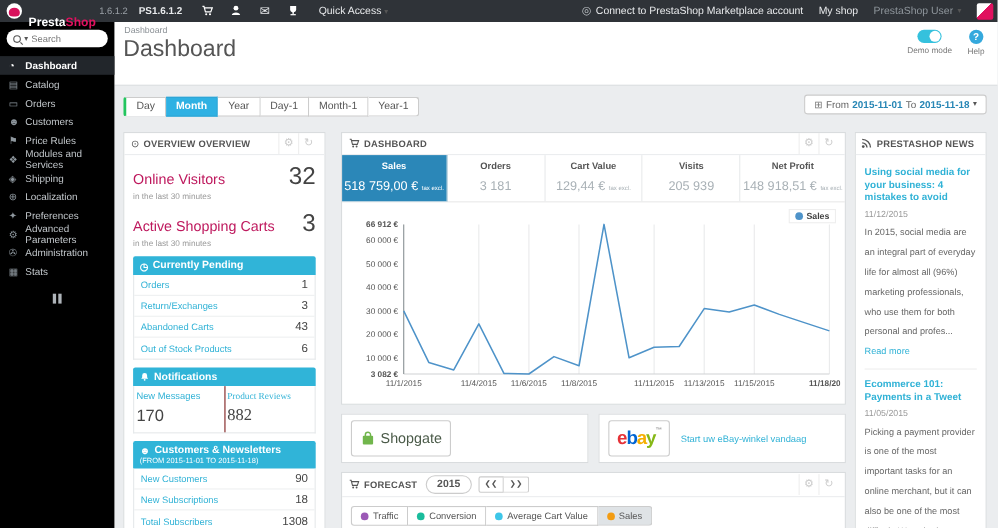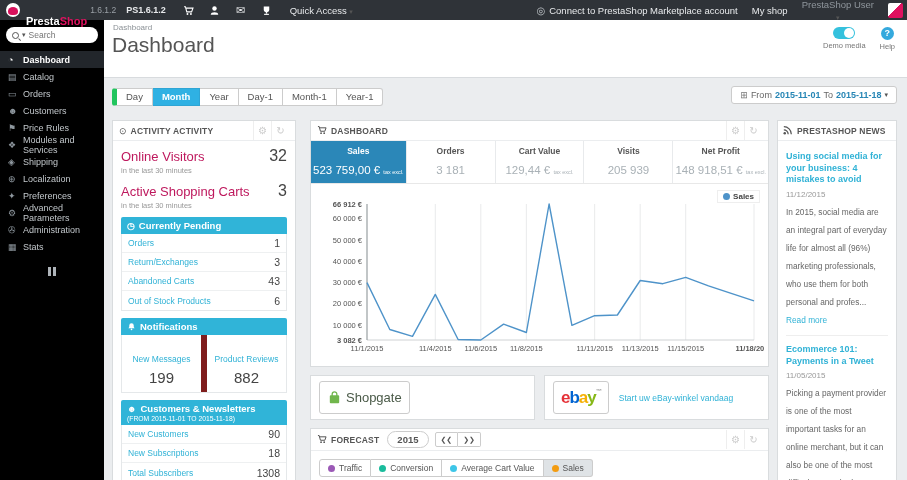--- a/index.html
+++ b/index.html
@@ -15,21 +15,21 @@
   .brand .pink { color:#e0115f; }
   .ver { color:#9aa0a6; font-size:8.5px; margin-left:3px; }
   .shopver { color:#e8eaec; font-weight:bold; font-size:9px; margin-left:10px; }
   .tb-ic { width:26px; text-align:center; color:#e8eaec; cursor:pointer; }
   .tb-ic svg { width:11px; height:11px; vertical-align:middle; }
   .tb-env { font-size:11px; }
   .quick { margin-left:10px; color:#e8eaec; font-size:9.5px; cursor:pointer; }
   .tb-right { margin-left:auto; display:flex; align-items:center; gap:14px; padding-right:4px; }
   .tb-link { color:#e8eaec; font-size:9.5px; cursor:pointer; display:flex; align-items:center; gap:4px; }
   .mk-ic { color:#c3c8cc; font-size:10px; }
-  .tb-user { color:#8f969c;flex-direction:column; }
+  .tb-user { color:#8f969c; }
   .avatar { width:15px; height:15px; border-radius:2px; background:linear-gradient(135deg,#fff 45%,#e0115f 45%); flex:none; }
 
   
   .sidebar { position:absolute; left:0; top:20px; width:104px; height:460px; background:#000000; z-index:40; }
   .search-wrap { margin:7px 6px 8px 6px; background:#fff; border-radius:10px; height:16px; display:flex; align-items:center; padding:0 6px; gap:3px; }
   .mag { width:7px; height:7px; border:1.4px solid #555; border-radius:50%; position:relative; flex:none; }
   .mag::after { content:""; position:absolute; left:5px; top:6px; width:3px; height:1.4px; background:#555; transform:rotate(45deg); }
   .search-caret { font-size:7px; color:#555; }
   .search-wrap input { border:none; outline:none; width:52px; font-size:8.5px; color:#555; background:transparent; }
   .menu-item { display:flex; align-items:center; height:17px; padding-left:8px; color:#c2c7cb; font-size:9px; cursor:pointer; }
@@ -47,21 +47,21 @@
   .hr-item { display:flex; flex-direction:column; align-items:center; gap:2px; cursor:pointer; }
   .toggle { width:22px; height:12px; border-radius:7px; background:#35c1dd; position:relative; }
   .toggle::after { content:""; position:absolute; right:1px; top:1px; width:10px; height:10px; border-radius:50%; background:#fff; }
   .help-circle { width:13px; height:13px; border-radius:50%; background:#35a9dd; color:#fff; font-size:9px; font-weight:bold; text-align:center; line-height:13px; }
   .hr-lbl { font-size:7.5px; color:#777; }
 
   
   .toolbar { position:absolute; left:112px; top:86px; width:785px; height:18px; }
   .btn-group { display:inline-flex; }
   .rbtn { height:18px; padding:0 9px; font-size:9.5px; color:#555; background:#fff; border:1px solid #ccc; border-left:none; line-height:16px; cursor:pointer; }
-  .rbtn:first-child { border-left:5px solid #22c55e; border-radius:3px 0 0 3px; }
+  .rbtn:first-child { border-left:3px solid #22c55e; border-radius:3px 0 0 3px; }
   .rbtn:last-child { border-radius:0 3px 3px 0; }
   .rbtn.active { background:#2fb1e3; border-color:#2fa5d4; color:#fff; font-weight:bold; }
   .datebtn { position:absolute; right:0; top:0; height:18px; background:#fff; border:1px solid #ccc; border-radius:3px; font-size:9px; color:#666; padding:0 8px; line-height:16px; cursor:pointer; display:flex; align-items:center; gap:3px; }
   .datebtn b { color:#2786b5; }
   .cal-ic { font-size:9px; color:#777; }
   .caret { font-size:7px; color:#555; }
 
   
   .col-left   { position:absolute; left:112px; top:120px; width:184px; }
   .col-center { position:absolute; left:310px; top:120px; width:459px; }
@@ -71,35 +71,35 @@
   .phead .pt { font-size:8.5px; font-weight:bold; color:#555; letter-spacing:.2px; margin-left:4px; }
   .phead-ic { color:#555; font-size:9px; }
   .phead-ic svg { width:10px; height:10px; }
   .ptools { margin-left:auto; display:flex; }
   .ptool { width:18px; text-align:center; color:#ccc; font-size:10px; border-left:1px solid #eee; cursor:pointer; line-height:19px; }
 
   
   .act-body { padding:6px 8px; }
   .biglink-row { display:flex; align-items:baseline; justify-content:space-between; }
   .biglink { color:#be185d; font-size:13px; font-weight:400; }
-  .bigval { color:#444; font-size:16px; font-weight:300; }
+  .bigval { color:#444; font-size:22px; font-weight:300; }
   .sub { font-size:7.5px; color:#999; margin:1px 0 7px 0; }
   .bluebar { background:#30b4d8; color:#fff; border-radius:2px 2px 0 0; padding:3px 6px; margin-top:7px; }
   .bluebar .bb-title { font-size:9.5px; font-weight:bold; display:flex; align-items:center; gap:4px; }
   .bluebar .bb-sub { font-size:6.8px; margin-top:1px; }
   .bb-ic { font-size:9px; }
   .bb-ic svg { width:9px; height:9px; display:block; }
   .tbl { border:1px solid #e5e8ea; border-top:none; }
   .trow { display:flex; justify-content:space-between; align-items:center; height:19px; padding:0 6px; border-bottom:1px solid #eef0f1; }
   .trow:last-child { border-bottom:none; }
   .tlabel { color:#30b2d6; font-size:8.5px; }
   .tval { color:#444; font-size:10.5px; }
   .ncells { display:flex; border:1px solid #e5e8ea; border-top:none; }
-  .ncell { flex:1; text-align:center; padding:19px 2px 6px 2px; }
-  .ncell + .ncell { border-left:6px solid #7f1d1d; }
+  .ncell { flex:1; text-align:left; padding:4px 2px 6px 2px; }
+  .ncell + .ncell { border-left:1px solid #7f1d1d;font-family:Liberation Serif, serif; }
   .ncell .nlabel { color:#30b2d6; font-size:8.5px; display:block; }
   .ncell .nval { color:#444; font-size:15px; font-weight:300; margin-top:5px; }
 
   
   .kpis { display:flex; border-bottom:1px solid #e8e8e8; }
   .kpi { flex:1; text-align:center; padding:5px 2px 7px 2px; border-right:1px solid #e8eaec; cursor:pointer; }
   .kpi:last-child { border-right:none; }
   .kpi-label { font-size:8.5px; color:#555; font-weight:bold; }
   .kpi-value { font-size:11.5px; color:#a9b1b6; font-weight:300; margin-top:8px; white-space:nowrap; }
   .kpi-suffix { font-size:5.5px; }
@@ -249,21 +249,21 @@
       <i></i>
     </div>
 </div>
 
 <div class="pagehead">
   <div class="crumb">Dashboard</div>
   <div class="ptitle">Dashboard</div>
   <div class="head-right">
     <div class="hr-item">
       <span class="toggle"></span>
-      <span class="hr-lbl">Demo media</span>
+      <span class="hr-lbl">Demo mode</span>
     </div>
     <div class="hr-item">
       <span class="help-circle">?</span>
       <span class="hr-lbl">Help</span>
     </div>
   </div>
 </div>
 
 <div class="toolbar">
   <div class="btn-group">
@@ -281,21 +281,21 @@
     <span>To</span>
     <b>2015-11-18</b>
     <span class="caret">▾</span>
   </div>
 </div>
 
 <div class="col-left">
   <div class="panel">
     <div class="phead">
       <span class="phead-ic">⊙</span>
-      <span class="pt">ACTIVITY ACTIVITY</span>
+      <span class="pt">OVERVIEW OVERVIEW</span>
       <span class="ptools">
         <span class="ptool">⚙</span>
         <span class="ptool">↻</span>
       </span>
     </div>
     <div class="act-body">
       <div class="biglink-row">
         <a class="biglink">Online Visitors</a>
         <span class="bigval">32</span>
       </div>
@@ -338,21 +338,21 @@
                 <path d="M8 2a4 4 0 0 0-4 4v3l-1.5 2.2h11L12 9V6a4 4 0 0 0-4-4z" fill="#fff"></path>
                 <circle cx="8" cy="13" r="1.5" fill="#fff"></circle>
               </svg>
             </span>
             <span>Notifications</span>
           </div>
       </div>
       <div class="ncells">
         <div class="ncell">
             <a class="nlabel">New Messages</a>
-            <div class="nval">199</div>
+            <div class="nval">170</div>
           </div>
         <div class="ncell">
             <a class="nlabel">Product Reviews</a>
             <div class="nval">882</div>
           </div>
       </div>
 
       <div class="bluebar">
         <div class="bb-title">
             <span class="bb-ic">☻</span>
@@ -394,21 +394,21 @@
           </svg></span>
       <span class="pt">DASHBOARD</span>
       <span class="ptools">
         <span class="ptool">⚙</span>
         <span class="ptool">↻</span>
       </span>
     </div>
     <div class="kpis">
       <div class="kpi active">
         <div class="kpi-label">Sales</div>
-        <div class="kpi-value"><span>523 759,00 €</span> <span class="kpi-suffix">tax excl.</span></div>
+        <div class="kpi-value"><span>518 759,00 €</span> <span class="kpi-suffix">tax excl.</span></div>
       </div>
       <div class="kpi">
         <div class="kpi-label">Orders</div>
         <div class="kpi-value"><span>3 181</span></div>
       </div>
       <div class="kpi">
         <div class="kpi-label">Cart Value</div>
         <div class="kpi-value"><span>129,44 €</span> <span class="kpi-suffix">tax excl.</span></div>
       </div>
       <div class="kpi">

